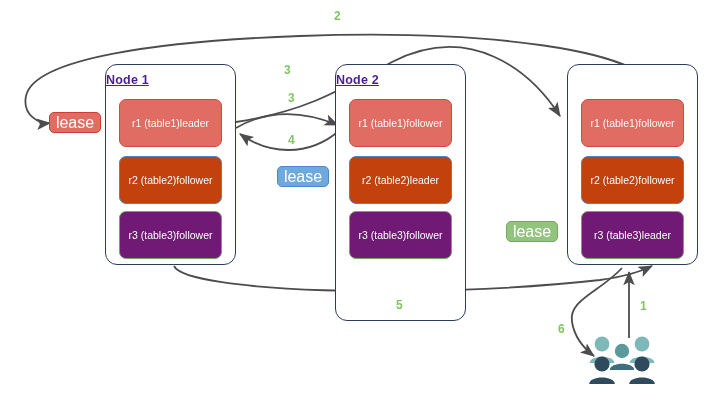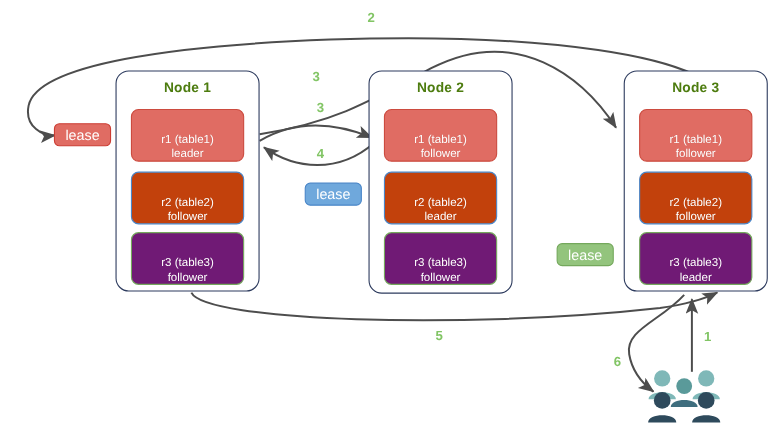--- a/index.html
+++ b/index.html
@@ -3,34 +3,34 @@
 <meta charset="utf-8">
 <style>
   html,body{margin:0;padding:0;background:#ffffff;}
   body{width:704px;height:405px;overflow:hidden;
        font-family:"Liberation Sans","DejaVu Sans",sans-serif;}
   #stage{position:relative;width:704px;height:405px;background:#fff;}
   svg.edges{position:absolute;left:0;top:0;width:704px;height:405px;overflow:visible;}
 
   .node-box{position:absolute;border:1.6px solid #2d3b5e;border-radius:12px;
             background:#ffffff;box-sizing:border-box;}
-  .node-title{position:absolute;left:0;right:0;top:8px;text-align:center;
-              font-size:12.5px;font-weight:bold;color:#4d7c0f;letter-spacing:.2px;}
+  .node-title{position:absolute;left:0;right:0;top:8px;text-align:left;
+              font-size:12.5px;font-weight:bold;color:#4c1d95;letter-spacing:.2px;text-decoration:underline;}
   .replica{position:absolute;left:13px;right:13px;height:48px;border-radius:7px;
-           box-sizing:border-box;display:flex;flex-direction:column;
-           align-items:center;justify-content:flex-end;line-height:1.18;
+           box-sizing:border-box;display:flex;flex-direction:row;
+           align-items:center;justify-content:center;line-height:1.18;
            font-size:10.5px;color:#ffffff;text-shadow:0 0 1px rgba(0,0,0,.12);}
   .replica span{display:block;}
   .r-red{background:#e06c63;border:1.4px solid #cc4b3f;}
   .r-blue{background:#c2410c;border:1.4px solid #4a86c8;}
   .r-green{background:#701a75;border:1.4px solid #74a85c;}
 
   .lease{position:absolute;height:21px;border-radius:5px;box-sizing:border-box;
          display:flex;align-items:center;justify-content:center;
-         font-size:13px;color:#ffffff;}
+         font-size:16px;color:#ffffff;}
   .lease.l-red{background:#e06c63;border:1.4px solid #cc3d33;}
   .lease.l-blue{background:#6fa8dc;border:1.4px solid #4a86c8;}
   .lease.l-green{background:#93c47d;border:1.4px solid #74a85c;}
 
   .step-label{position:absolute;font-size:12px;font-weight:bold;color:#82c565;
               line-height:1;}
 
   .users-icon{position:absolute;}
 </style>
 </head>
@@ -70,38 +70,37 @@
     <div class="replica r-blue" style="top:91px;">
       <span>r2 (table2)</span>
       <span>follower</span>
     </div>
     <div class="replica r-green" style="top:146px;">
       <span>r3 (table3)</span>
       <span>follower</span>
     </div>
   </div>
 
-  <div class="node-box" style="left:335px;top:64px;width:131px;height:203px;">
+  <div class="node-box" style="left:335px;top:64px;width:131px;height:257px;">
     <div class="node-title">Node 2</div>
     <div class="replica r-red" style="top:34px;">
       <span>r1 (table1)</span>
       <span>follower</span>
     </div>
     <div class="replica r-blue" style="top:91px;">
       <span>r2 (table2)</span>
       <span>leader</span>
     </div>
     <div class="replica r-green" style="top:146px;">
       <span>r3 (table3)</span>
       <span>follower</span>
     </div>
   </div>
 
   <div class="node-box" style="left:567px;top:64px;width:131px;height:201px;">
-    <div class="node-title">Node 3</div>
     <div class="replica r-red" style="top:34px;">
       <span>r1 (table1)</span>
       <span>follower</span>
     </div>
     <div class="replica r-blue" style="top:91px;">
       <span>r2 (table2)</span>
       <span>follower</span>
     </div>
     <div class="replica r-green" style="top:146px;">
       <span>r3 (table3)</span>

